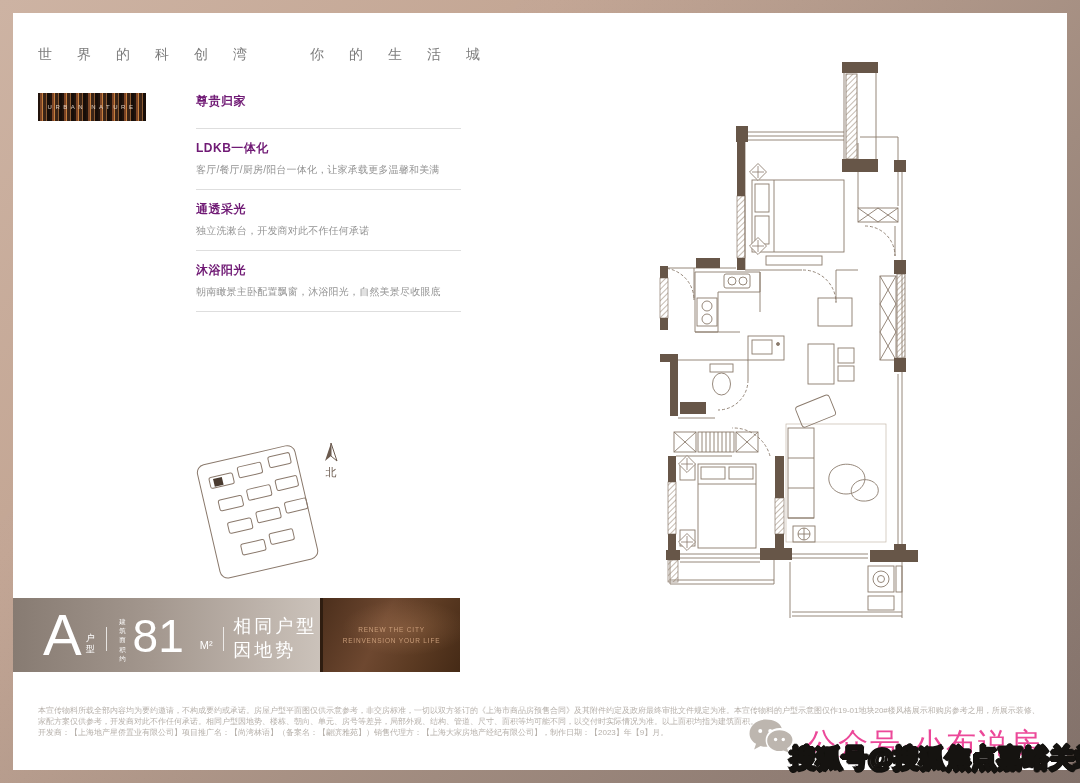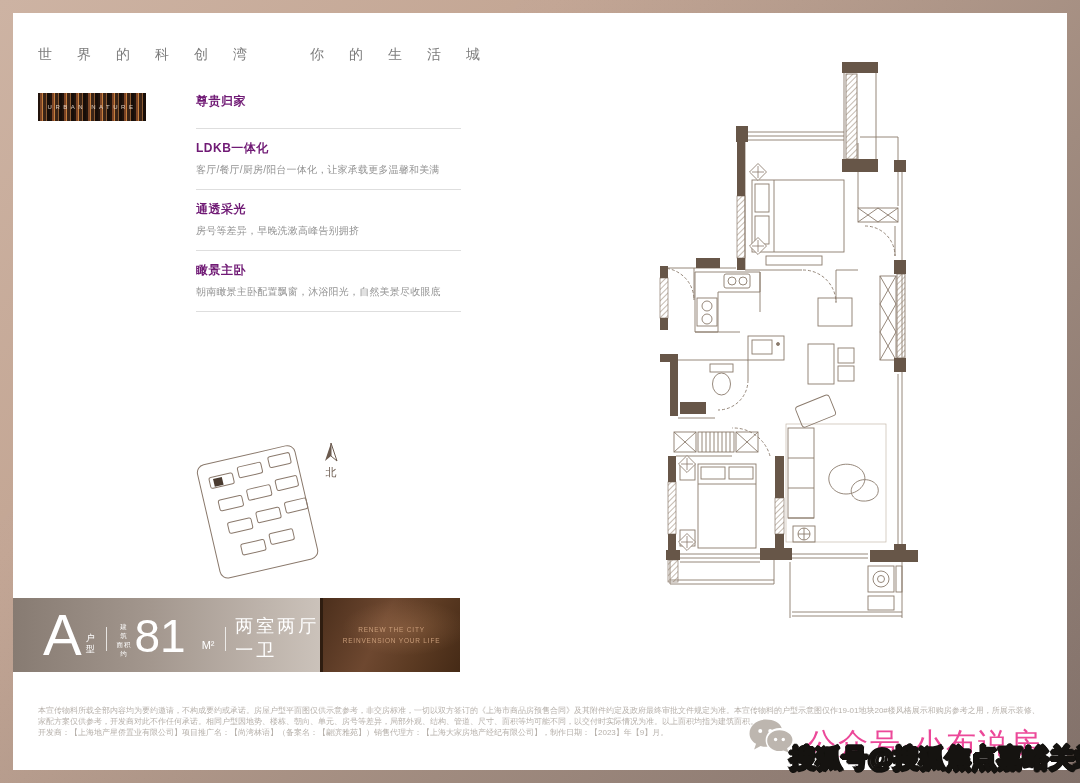--- a/index.html
+++ b/index.html
@@ -90,24 +90,24 @@
   <div class="features">
     <div class="feature">
       <h3>尊贵归家</h3>
     </div>
     <div class="feature">
       <h3>LDKB一体化</h3>
       <p>客厅/餐厅/厨房/阳台一体化，让家承载更多温馨和美满</p>
     </div>
     <div class="feature">
       <h3>通透采光</h3>
-      <p>房号等差异，早晚洗漱高峰告别拥挤</p>
+      <p>独立洗漱台，开发商对此不作任何承诺</p>
     </div>
     <div class="feature">
-      <h3>瞰景主卧</h3>
+      <h3>沐浴阳光</h3>
       <p>朝南瞰景主卧配置飘窗，沐浴阳光，自然美景尽收眼底</p>
     </div>
   </div>
 
   <div class="siteplan">
     <svg width="160" height="155" viewBox="0 0 160 155">
       <g transform="rotate(-13 70 78)" fill="none" stroke="#8a796c" stroke-width="1">
         <rect x="16" y="22" width="100" height="116" rx="8"></rect>
         <g>
           <rect x="26" y="36" width="24" height="11" rx="2"></rect>
@@ -140,21 +140,21 @@
         <span>型</span>
       </div>
       <div class="tb-div"></div>
       <div class="tb-area-label">
         <span>建 筑</span>
         <span>面积约</span>
       </div>
       <div class="tb-81">81</div>
       <div class="tb-unit">M²</div>
       <div class="tb-div"></div>
-      <div class="tb-rooms">两室两厅一卫</div>
+      <div class="tb-rooms">相同户型因地势</div>
     </div>
     <div class="panel">
       <span>RENEW THE CITY</span>
       <span>REINVENSION YOUR LIFE</span>
     </div>
   </div>
 
   <div class="floorplan">
     <svg width="290" height="570" viewBox="0 0 290 570">
       <defs>

